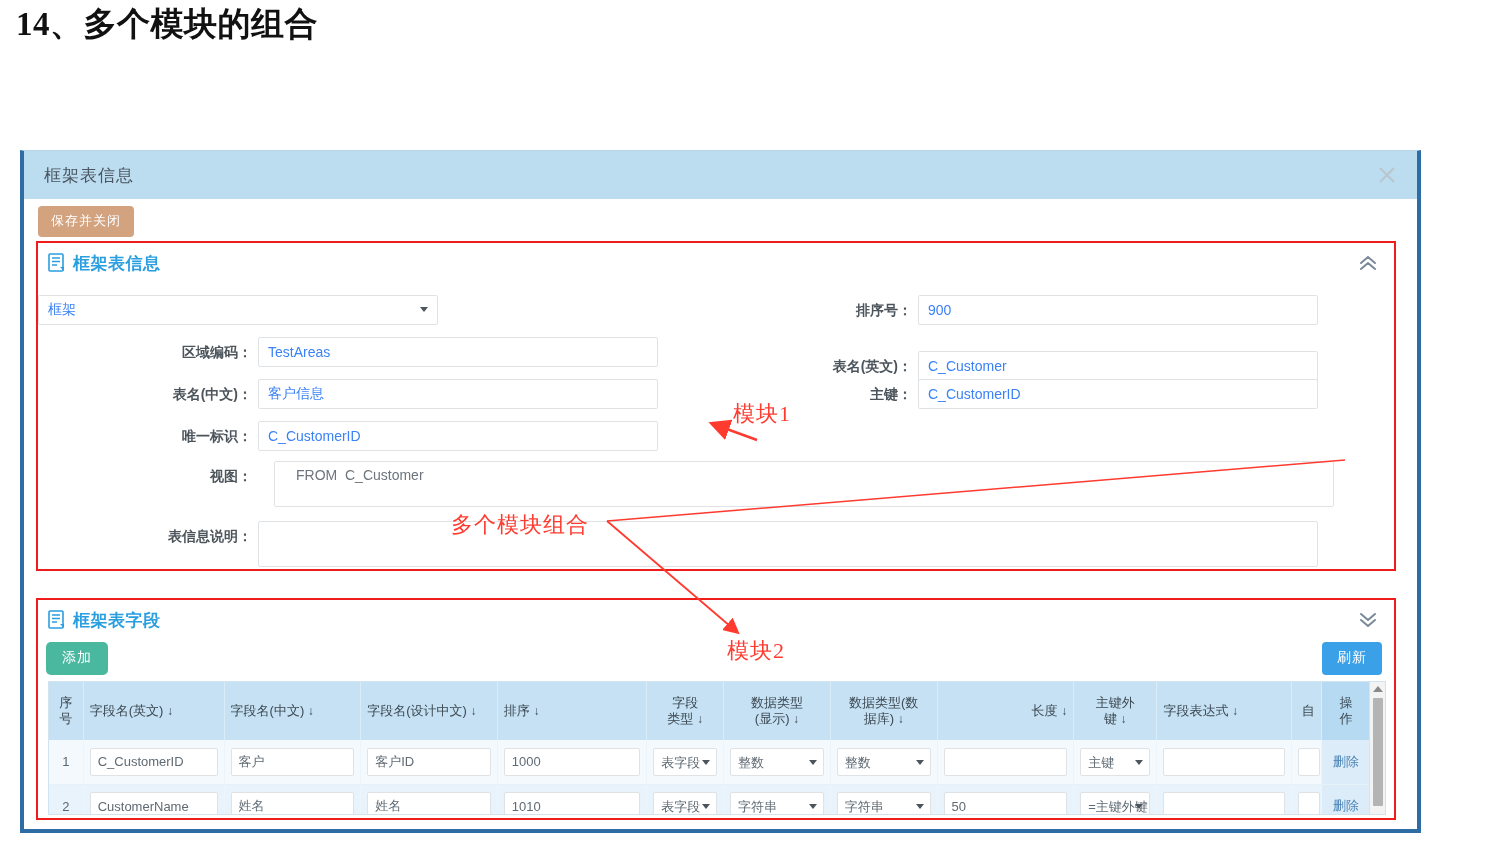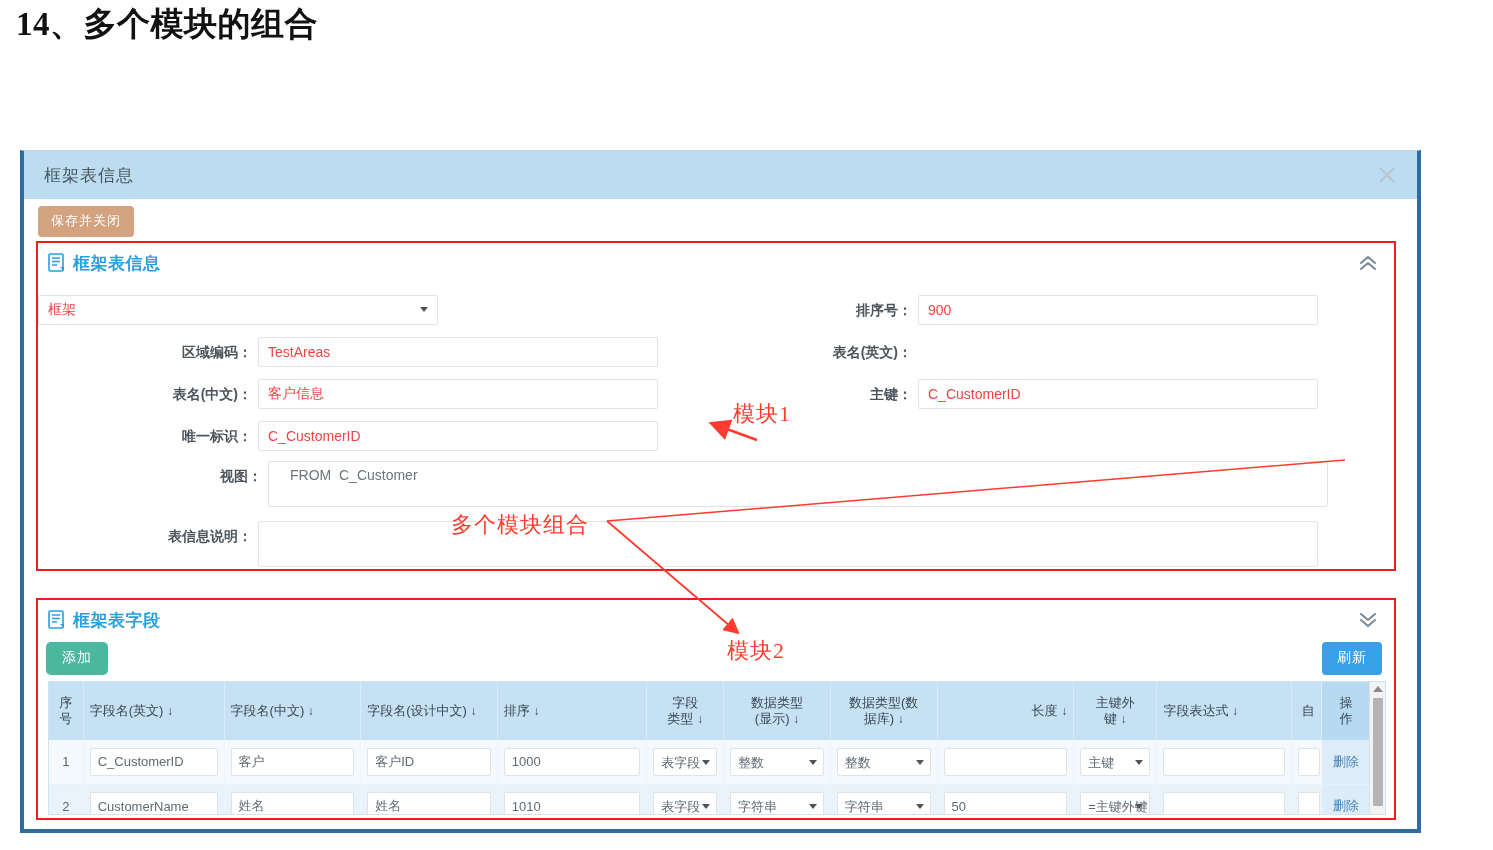--- a/index.html
+++ b/index.html
@@ -86,21 +86,21 @@
     position: absolute; display: flex; align-items: flex-start;
   }
   .flabel {
     font-size: 14px; color: #4d555c; font-weight: bold;
     text-align: right; white-space: nowrap;
     line-height: 30px; padding-right: 6px;
   }
   .finput {
     border: 1px solid #dfe3e6; border-radius: 2px;
     height: 30px; padding: 6px 9px;
-    font-size: 14px; color: #ef4444;
+    font-size: 14px; color: #3b82f6;
     font-family: inherit; background: #fff; outline: none;
   }
   .finput::placeholder { color: #b9bfc4; }
   .ftextarea {
     border: 1px solid #dfe3e6; border-radius: 2px;
     padding: 5px 21px; font-size: 14px; color: #6c757d;
     font-family: inherit; resize: none; outline: none; background: #fff;
   }
   .fselect-wrap { position: relative; display: inline-block; }
   .fselect-wrap .caret {
@@ -239,37 +239,38 @@
         <div class="frow" style="left:0px; top:96px;">
           <span class="flabel" style="width:220px;">表名(中文)：</span>
           <input class="finput" style="width: 400px;" value="客户信息">
         </div>
 
         <div class="frow" style="left:0px; top:138px;">
           <span class="flabel" style="width:220px;">唯一标识：</span>
           <input class="finput" style="width: 400px;" value="C_CustomerID">
         </div>
 
-        <div class="frow" style="left:10px; top:178px;">
+        <div class="frow" style="left:0px; top:178px;gap:16px;">
           <span class="flabel" style="width:220px;">视图：</span>
           <textarea class="ftextarea" style="width: 1060px; height: 46px;">FROM  C_Customer</textarea>
         </div>
 
         <div class="frow" style="left:0px; top:238px;">
           <span class="flabel" style="width:220px;">表信息说明：</span>
           <textarea class="ftextarea" style="width: 1060px; height: 46px;"></textarea>
         </div>
 
         <div class="frow" style="left:660px; top:12px;">
           <span class="flabel" style="width:220px;">排序号：</span>
           <input class="finput" style="width: 400px;" value="900">
         </div>
 
-        <div class="frow" style="left:660px; top:54px;">
+        <div class="frow" style="left:660px; top:68px;">
           <span class="flabel" style="width:220px;">表名(英文)：</span>
+          <input class="finput" style="width: 400px;" value="C_Customer">
         </div>
 
         <div class="frow" style="left:660px; top:96px;">
           <span class="flabel" style="width:220px;">主键：</span>
           <input class="finput" style="width: 400px;" value="C_CustomerID">
         </div>
 
       </div>
     </div>
 

